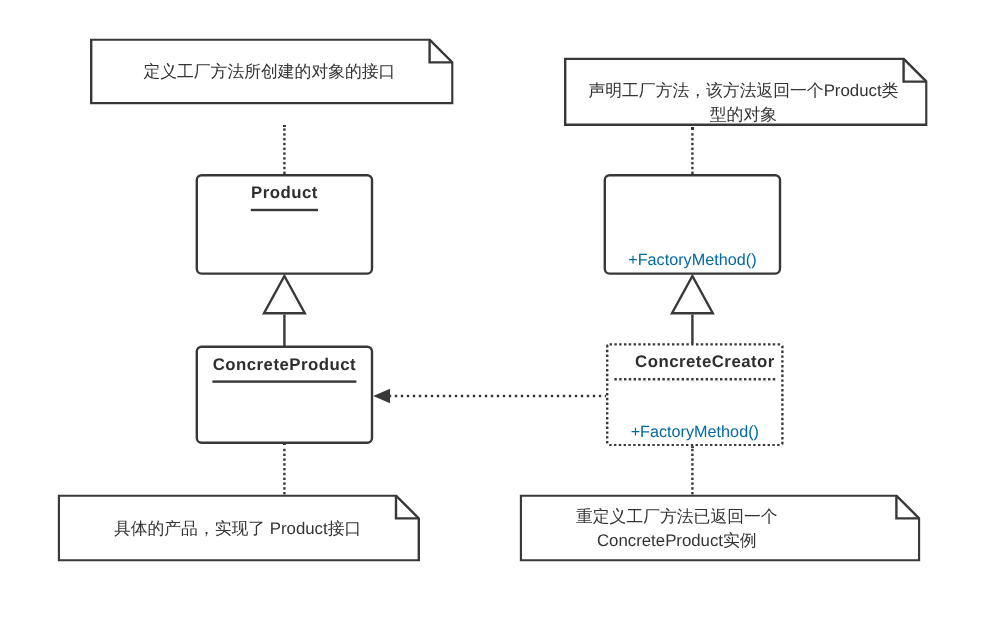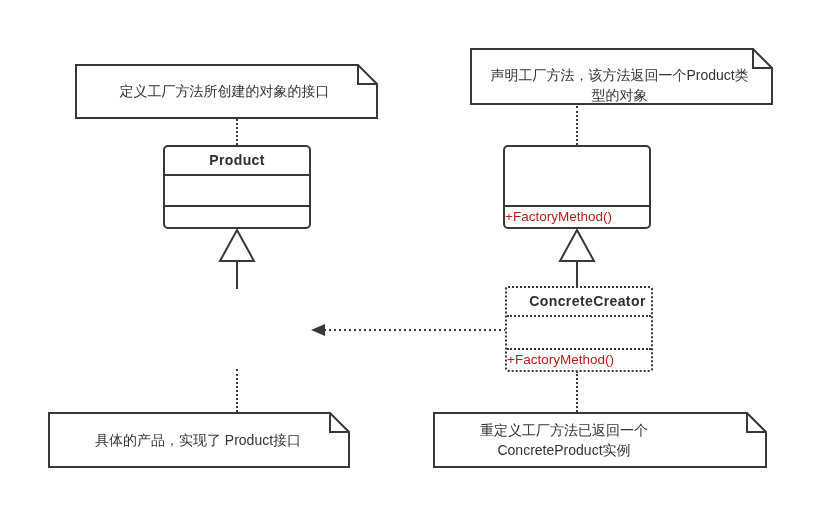--- a/index.html
+++ b/index.html
@@ -41,20 +41,21 @@
 
   
   .uml-class {
     position: absolute;
     background: #ffffff;
     border: 2px solid #383838;
     border-radius: 5px;
     display: flex;
     flex-direction: column;
     box-sizing: border-box;
+    align-items: center;
   }
   .uml-class.dotted {
     border-style: dotted;
     border-radius: 3px;
   }
   .uml-title {
     height: 27px;
     line-height: 27px;
     text-align: center;
     font-weight: bold;
@@ -69,21 +70,21 @@
     flex: 1 1 auto;
     border-bottom: 2px solid #383838;
   }
   .uml-class.dotted .uml-attrs { border-bottom-style: dotted; }
   .uml-methods {
     flex: 0 0 auto;
     height: 20px;
     line-height: 20px;
     font-size: 13.5px;
     padding-left: 0;
-    color: #b91c1c;
+    color: #0369a1;
     white-space: nowrap;
   }
 
   
   .vline-dotted {
     position: absolute;
     width: 0;
     border-left: 2px dotted #383838;
   }
   .connector-svg {
@@ -112,21 +113,21 @@
   <svg class="connector-svg" style="left:557px; top:228px" width="40" height="59" viewBox="0 0 40 59">
     <polygon points="20,2 37,33 3,33" fill="#ffffff" stroke="#383838" stroke-width="2"></polygon>
     <line x1="20" y1="34" x2="20" y2="59" stroke="#383838" stroke-width="2"></line>
   </svg>
 
   <svg class="connector-svg" style="left:309px; top:323px" width="198" height="14" viewBox="0 0 198 14">
     <line x1="15" y1="7" x2="198" y2="7" stroke="#383838" stroke-width="2" stroke-dasharray="2,3"></line>
     <polygon points="2,7 16,1 16,13" fill="#383838"></polygon>
   </svg>
 
-  <div class="note" style="left:75px; top:64px; width:303px; height:55px">
+  <div class="note" style="left:75px; top:32px; width:303px; height:55px">
     <svg width="303" height="55" viewBox="0 0 303 55">
       <polygon points="1,1 283,1 302,20 302,54 1,54" fill="#ffffff" stroke="#383838" stroke-width="2"></polygon>
       <polyline points="283,1 283,20 302,20" fill="none" stroke="#383838" stroke-width="2"></polyline>
     </svg>
     <div class="note-text">定义工厂方法所创建的对象的接口</div>
   </div>
 
   <div class="note" style="left:470px; top:48px; width:303px; height:74px">
     <svg width="303" height="57" viewBox="0 0 303 57">
       <polygon points="1,1 283,1 302,20 302,56 1,56" fill="#ffffff" stroke="#383838" stroke-width="2"></polygon>
@@ -155,20 +156,25 @@
     <div class="uml-title">Product</div>
     <div class="uml-attrs"></div>
     <div class="uml-methods"></div>
   </div>
 
   <div class="uml-class" style="left:503px; top:145px; width:148px; height:84px">
     <div class="uml-attrs"></div>
     <div class="uml-methods">+FactoryMethod()</div>
   </div>
 
+  <div class="uml-class" style="left:163px; top:288px; width:148px; height:82px">
+    <div class="uml-title">ConcreteProduct</div>
+    <div class="uml-attrs"></div>
+    <div class="uml-methods"></div>
+  </div>
 
   <div class="uml-class dotted" style="left:505px; top:286px; width:148px; height:86px">
     <div class="uml-title">ConcreteCreator</div>
     <div class="uml-attrs"></div>
     <div class="uml-methods">+FactoryMethod()</div>
   </div>
 
 </div>
 
 </body></html>

